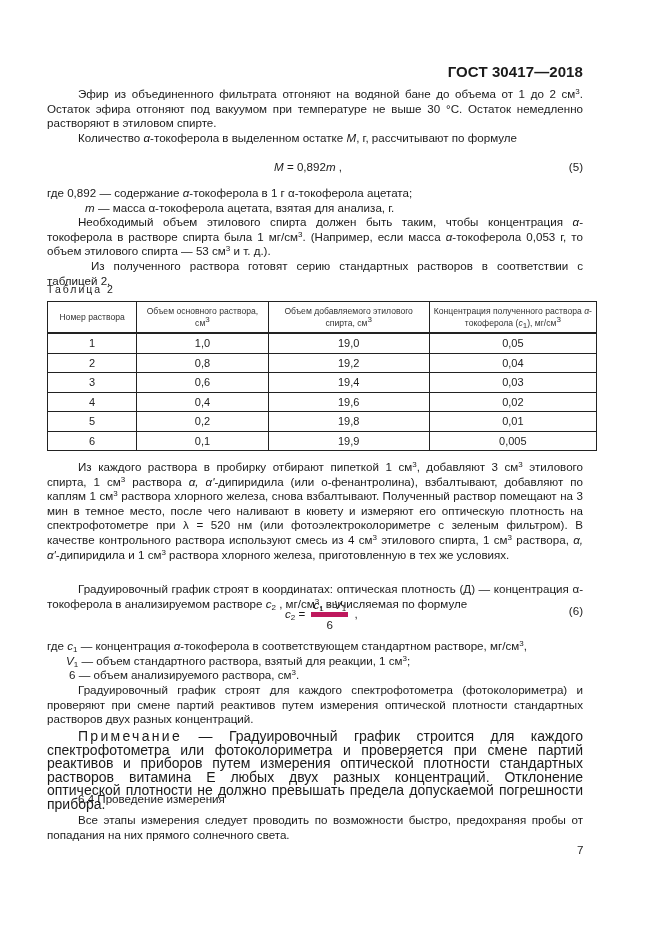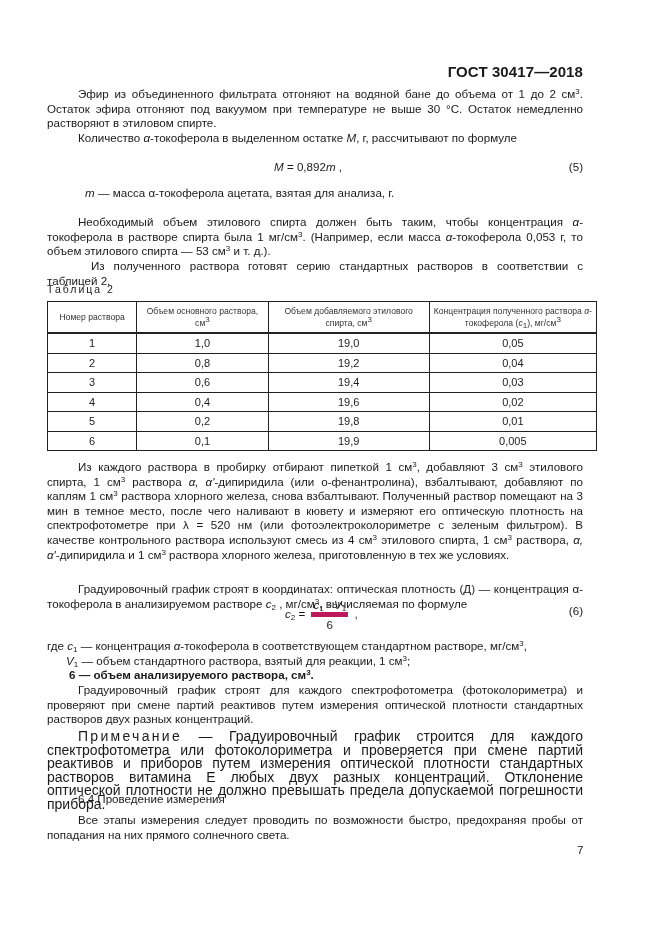--- a/index.html
+++ b/index.html
@@ -50,20 +50,21 @@
       <span>Количество </span><i>α</i><span>-токоферола в выделенном остатке </span><i>M</i><span>, г, рассчитывают по формуле</span>
     </p>
   </div>
 
   <div class="formula" style="top:160px;">
     <span class="eq" style="left:227px;"><i>M</i><span> = 0,892</span><i>m</i><span> ,</span></span>
     <span class="num">(5)</span>
   </div>
 
   <div class="blk" style="top:186px;">
+    <p class="p"><span>где 0,892 — содержание </span><i>α</i><span>-токоферола в 1 г α-токоферола ацетата;</span></p>
     <p class="p" style="padding-left:38px;"><i>m</i><span> — масса α-токоферола ацетата, взятая для анализа, г.</span></p>
   </div>
 
   <div class="blk" style="top:215px;">
     <p class="p ind">
       <span>Необходимый объем этилового спирта должен быть таким, чтобы концентрация </span><i>α</i><span>-токоферола в растворе спирта была 1 мг/см</span><sup>3</sup><span>. (Например, если масса </span><i>α</i><span>-токоферола 0,053 г, то объем этилового спирта — 53 см</span><sup>3</sup><span> и т. д.).</span>
     </p>
   </div>
 
   <div class="blk" style="top:259px;">
@@ -142,21 +143,21 @@
   <div class="formula" style="top:598px;">
     <span class="eq" style="left:238px; top:0;">
       <i>c</i><sub>2</sub><span> = </span><span class="frac"><span class="top"><i>c</i><sub>1</sub><span> · </span><i>V</i><sub>1</sub></span><span class="bot">6</span></span><span> ,</span>
     </span>
     <span class="num" style="top:6px;">(6)</span>
   </div>
 
   <div class="blk" style="top:639px;">
     <p class="p"><span>где </span><i>c</i><sub>1</sub><span> — концентрация </span><i>α</i><span>-токоферола в соответствующем стандартном растворе, мг/см</span><sup>3</sup><span>,</span></p>
     <p class="p" style="padding-left:19px;"><i>V</i><sub>1</sub><span> — объем стандартного раствора, взятый для реакции, 1 см</span><sup>3</sup><span>;</span></p>
-    <p class="p" style="padding-left:22px;font-weight:bold;"><span>6 — объем анализируемого раствора, см</span><sup>3</sup><span>.</span></p>
+    <p class="p" style="padding-left:22px;"><span>6 — объем анализируемого раствора, см</span><sup>3</sup><span>.</span></p>
   </div>
 
   <div class="blk" style="top:683px;">
     <p class="p ind">Градуировочный график строят для каждого спектрофотометра (фотоколориметра) и проверяют при смене партий реактивов путем измерения оптической плотности стандартных растворов двух разных концентраций.</p>
   </div>
 
   <div class="blk" style="top:730px;">
     <p class="note ind"><span class="spaced">Примечание</span><span> — Градуировочный график строится для каждого спектрофотометра или фотоколориметра и проверяется при смене партий реактивов и приборов путем измерения оптической плотности стандартных растворов витамина Е любых двух разных концентраций. Отклонение оптической плотности не должно превышать предела допускаемой погрешности прибора.</span></p>
   </div>
 

